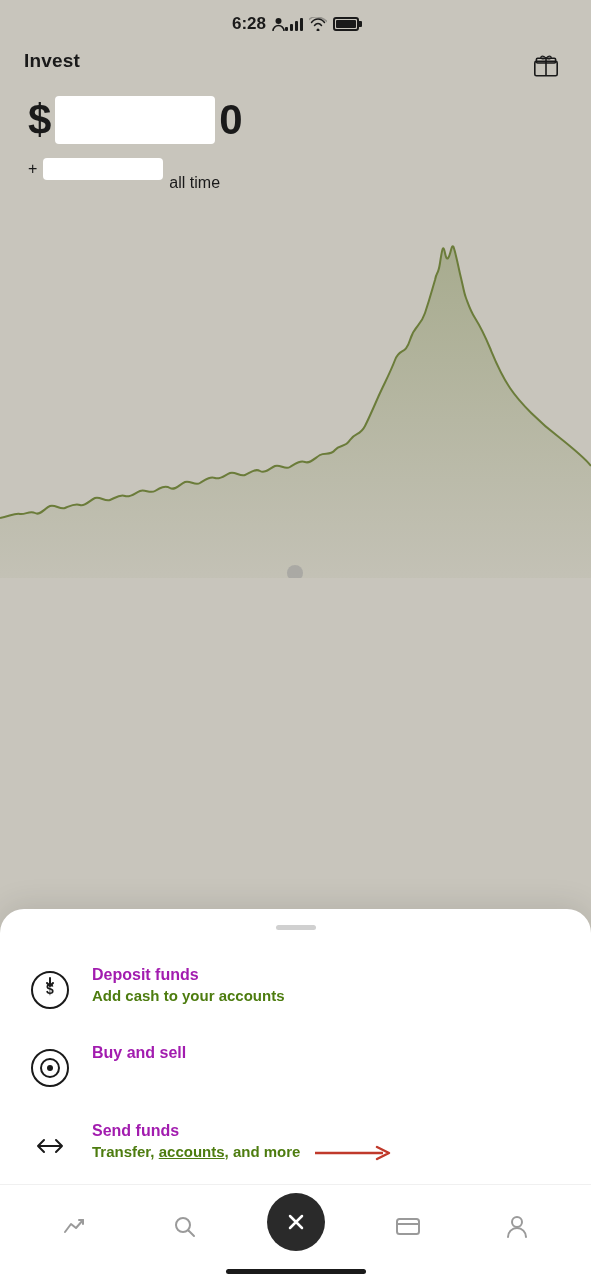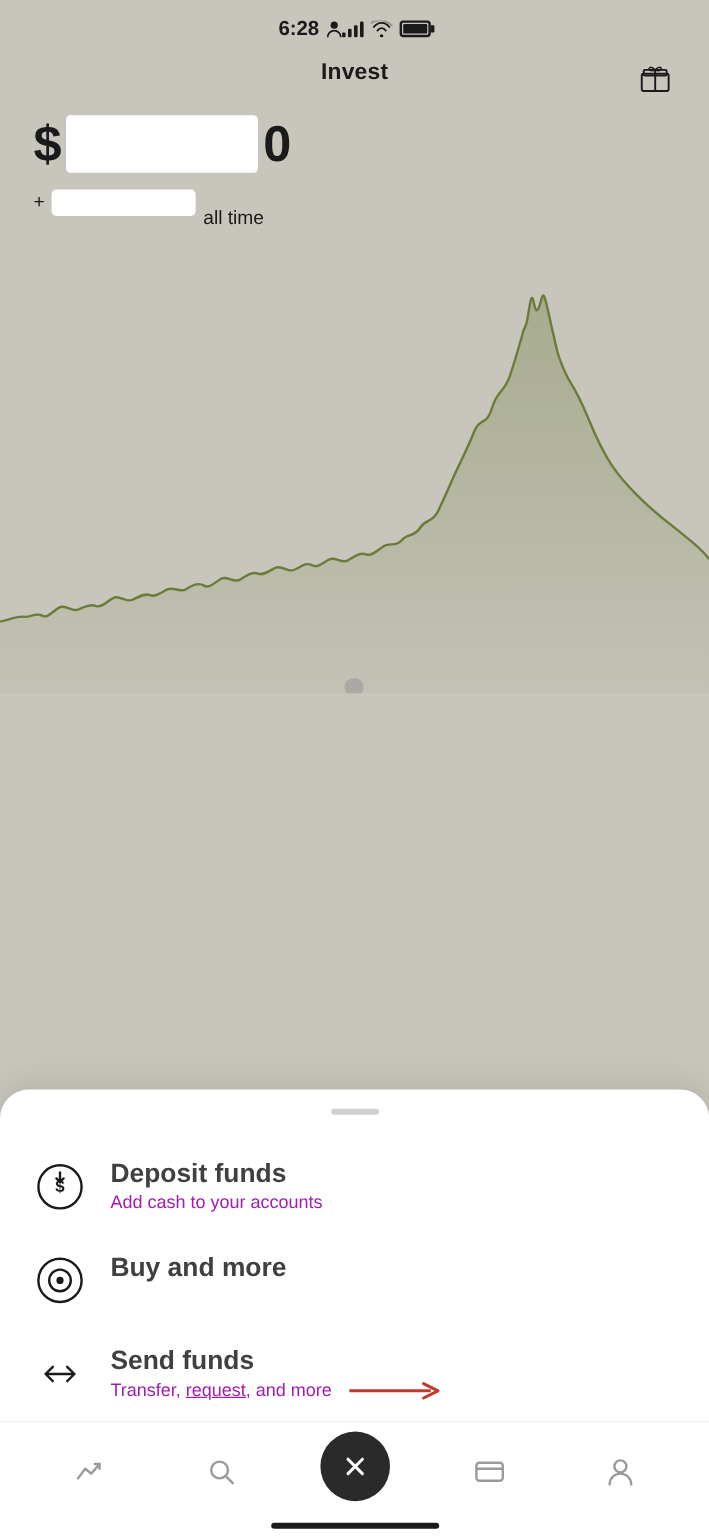--- a/index.html
+++ b/index.html
@@ -75,21 +75,21 @@
     .battery-fill {
       width: 100%;
       height: 100%;
       background: #1a1a1a;
       border-radius: 1px;
     }
 
     
     .app-header {
       display: flex;
-      justify-content: center;
+      justify-content: flex-start;
       align-items: center;
       padding: 8px 24px 12px;
       position: relative;
     }
 
     .app-title {
       font-size: 19px;
       font-weight: 700;
       color: #1a1a1a;
       letter-spacing: 0.2px;
@@ -219,29 +219,30 @@
       justify-content: center;
       flex-shrink: 0;
       margin-top: 2px;
     }
 
     .menu-text {
       flex: 1;
     }
 
     .menu-title {
-      font-size: 22px;
+      font-size: 16px;
       font-weight: 700;
-      color: #404040;
+      color: #a21caf;
       margin-bottom: 3px;
     }
 
     .menu-subtitle {
       font-size: 15px;
-      color: #a21caf;
+      color: #4d7c0f;
+      font-weight: bold;
     }
 
     .menu-subtitle .underline {
       text-decoration: underline;
     }
 
     
     .tab-bar {
       display: flex;
       justify-content: space-around;
@@ -374,35 +375,35 @@
 
   <div class="menu-item">
     <div class="menu-icon-wrap">
       <svg width="40" height="40" viewBox="0 0 40 40" fill="none">
         <circle cx="20" cy="20" r="18" stroke="#1a1a1a" stroke-width="2" fill="none"></circle>
         <circle cx="20" cy="20" r="9" stroke="#1a1a1a" stroke-width="2" fill="none"></circle>
         <circle cx="20" cy="20" r="3" fill="#1a1a1a"></circle>
       </svg>
     </div>
     <div class="menu-text">
-      <div class="menu-title">Buy and more</div>
+      <div class="menu-title">Buy and sell</div>
     </div>
   </div>
 
 
   <div class="menu-item" style="position:relative;">
     <div class="menu-icon-wrap">
       <svg width="40" height="40" viewBox="0 0 40 40" fill="none">
         <path d="M8 20 L32 20 M8 20 L14 14 M8 20 L14 26 M32 20 L26 14 M32 20 L26 26" stroke="#1a1a1a" stroke-width="2" stroke-linecap="round" stroke-linejoin="round"></path>
       </svg>
     </div>
     <div class="menu-text">
       <div class="menu-title">Send funds</div>
       <div class="menu-subtitle">
-        Transfer, <span class="underline">request</span>, and more
+        Transfer, <span class="underline">accounts</span>, and more
         <svg style="display:inline-block; vertical-align:middle; margin-left:10px;" width="80" height="18" viewBox="0 0 80 18">
           <line x1="0" y1="9" x2="68" y2="9" stroke="#c0392b" stroke-width="2.5"></line>
           <path d="M62 3 L74 9 L62 15" fill="none" stroke="#c0392b" stroke-width="2.5" stroke-linejoin="round" stroke-linecap="round"></path>
         </svg>
       </div>
     </div>
   </div>
 
   <div class="tab-bar">
 

